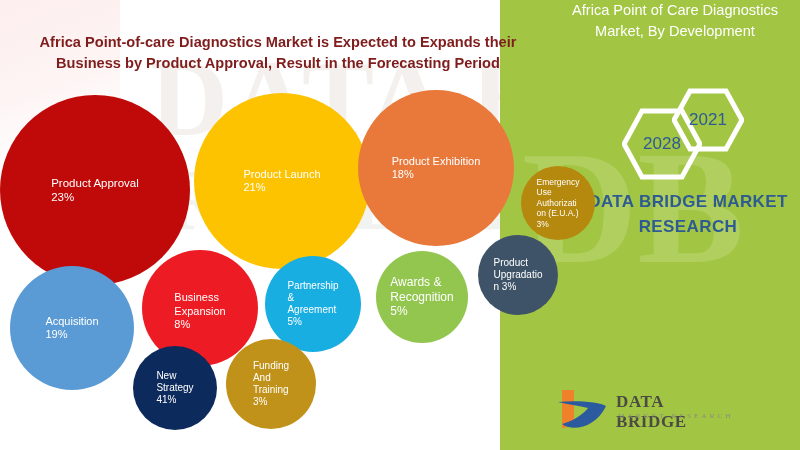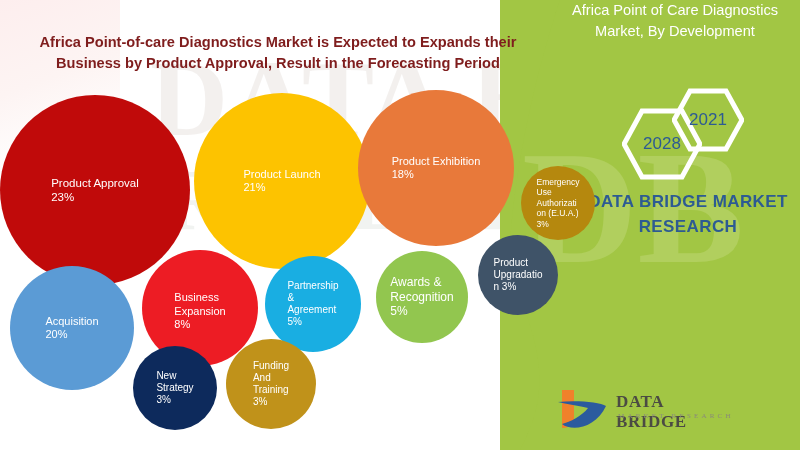--- a/index.html
+++ b/index.html
@@ -107,21 +107,21 @@
       <div class="bubble" style="left: 194px; top: 93px; width: 176px; height: 176px; background: rgb(253, 195, 0); font-size: 11px;">
         <span style="white-space: pre-line;">Product Launch
 21%</span>
       </div>
       <div class="bubble" style="left: 358px; top: 90px; width: 156px; height: 156px; background: rgb(232, 121, 58); font-size: 11px;">
         <span style="white-space: pre-line;">Product Exhibition
 18%</span>
       </div>
       <div class="bubble" style="left: 10px; top: 266px; width: 124px; height: 124px; background: rgb(91, 155, 213); font-size: 11px;">
         <span style="white-space: pre-line;">Acquisition
-20%</span>
+19%</span>
       </div>
       <div class="bubble" style="left: 142px; top: 250px; width: 116px; height: 116px; background: rgb(237, 28, 36); font-size: 11px;">
         <span style="white-space: pre-line; margin-top: 7px;">Business
 Expansion
 8%</span>
       </div>
       <div class="bubble" style="left: 265px; top: 256px; width: 96px; height: 96px; background: rgb(25, 174, 226); font-size: 10px;">
         <span style="white-space: pre-line;">Partnership
 &amp;
 Agreement
@@ -140,21 +140,21 @@
       <div class="bubble" style="left: 521px; top: 166px; width: 74px; height: 74px; background: rgb(181, 136, 14); font-size: 8.5px;">
         <span style="white-space: pre-line;">Emergency
 Use
 Authorizati
 on (E.U.A.)
 3%</span>
       </div>
       <div class="bubble" style="left: 133px; top: 346px; width: 84px; height: 84px; background: rgb(13, 42, 92); font-size: 10px;">
         <span style="white-space: pre-line;">New
 Strategy
-3%</span>
+41%</span>
       </div>
       <div class="bubble" style="left: 226px; top: 339px; width: 90px; height: 90px; background: rgb(192, 146, 26); font-size: 10px;">
         <span style="white-space: pre-line;">Funding
 And
 Training
 3%</span>
       </div>
     </div>
 
   <div class="logo">

